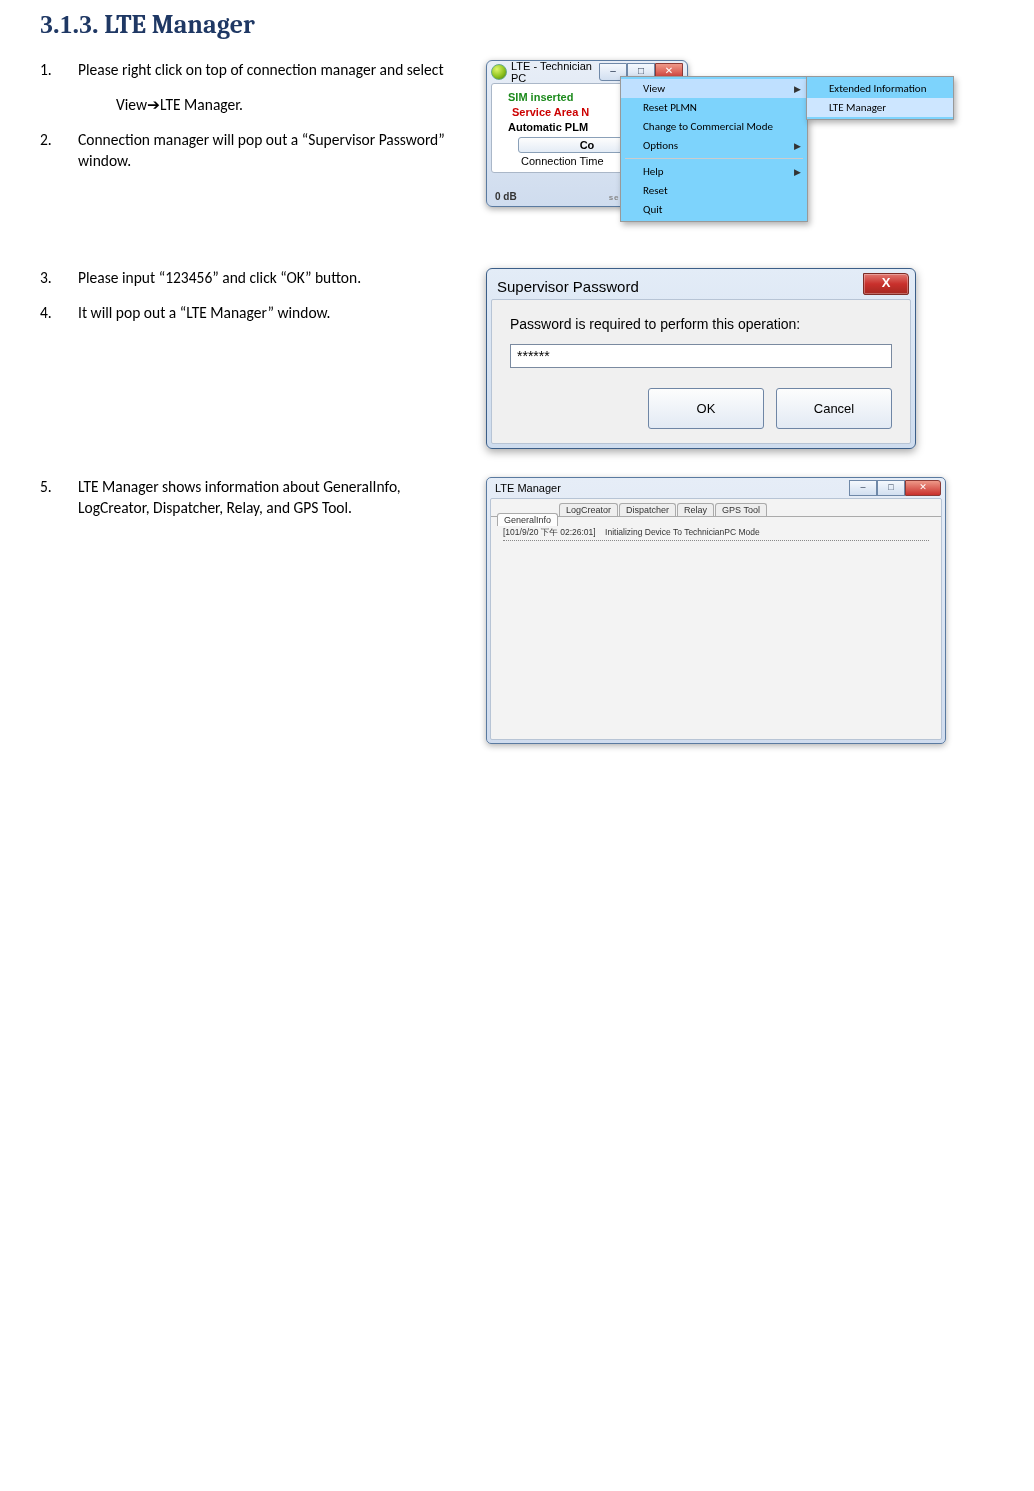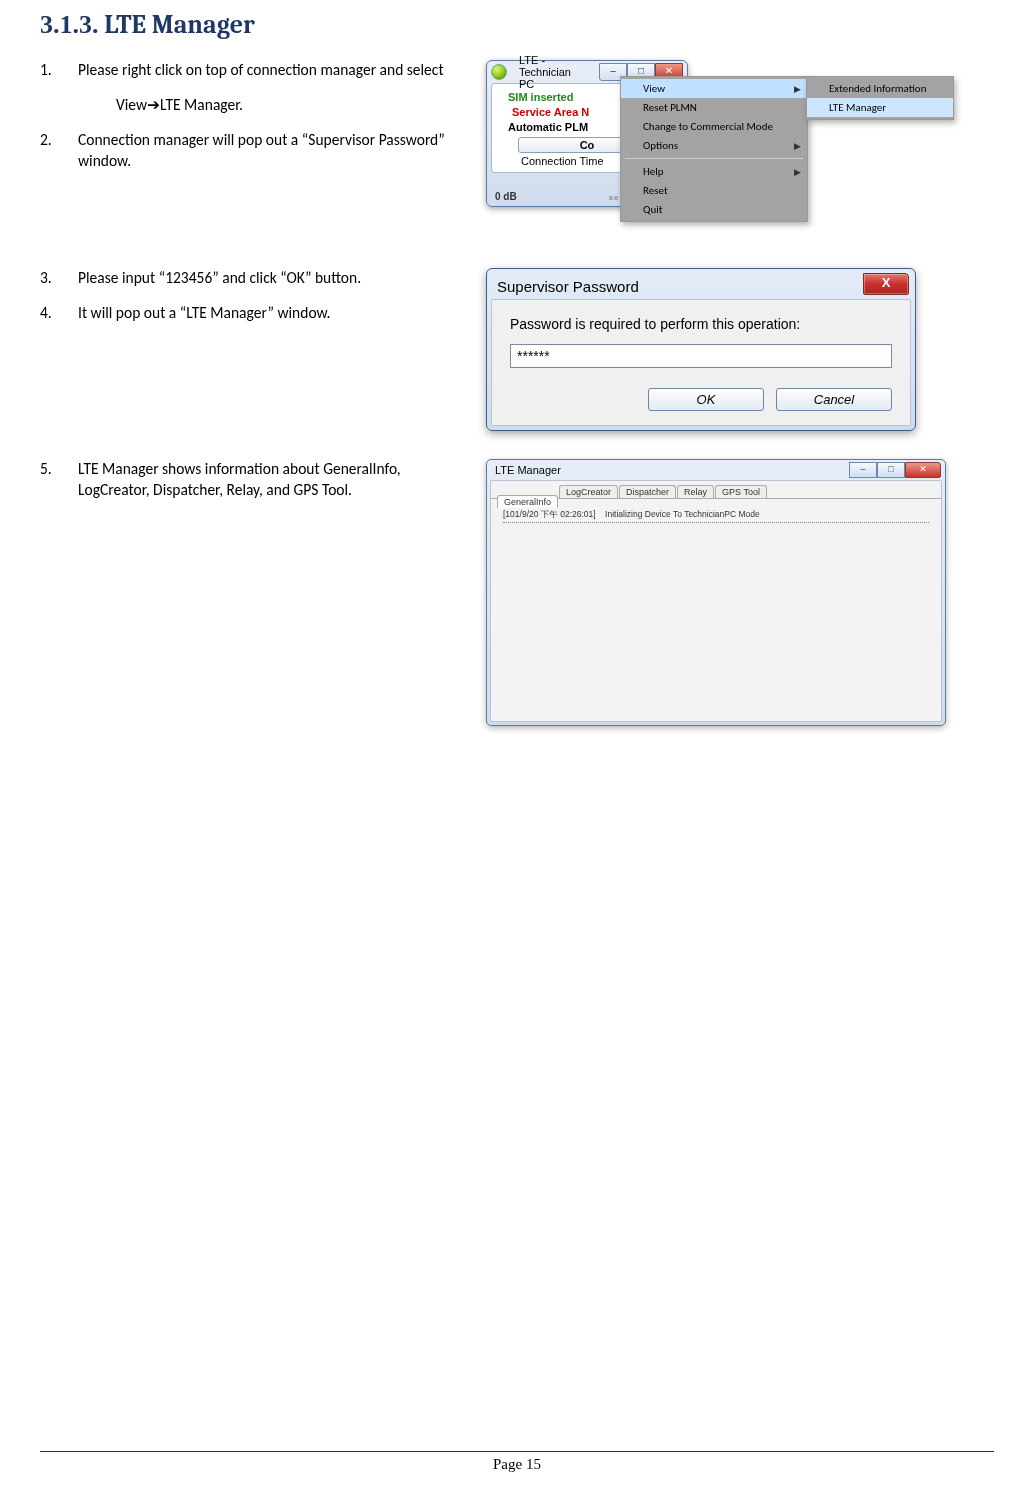--- a/index.html
+++ b/index.html
@@ -71,21 +71,21 @@
     background: linear-gradient(#e8eef7, #cfdcee);
     box-shadow: 0 2px 6px rgba(0,0,0,.35);
     font-family: "Segoe UI", Tahoma, sans-serif;
     font-size: 11px;
   }
   .win7 .titlebar {
     height: 22px;
     display: flex;
     align-items: center;
     padding: 0 4px;
-    gap: 12px;
+    gap: 4px;
   }
   .win7 .titlebar .icon16 {
     width: 14px; height: 14px;
     border-radius: 50%;
     background: radial-gradient(circle at 35% 30%, #dff66a, #8fc31f 55%, #4a7a0b);
     border: 1px solid #6a8;
   }
   .win7 .titlebar .title { flex: 1; color: #000; font-size: 11px; }
   .win7 .titlebar .sysbtns { display: flex; gap: 0; }
   .sysbtn {
@@ -126,21 +126,21 @@
   .cm-footer {
     display: flex; justify-content: space-between; align-items: flex-end;
     padding: 2px 8px 4px 8px;
     font-size: 10px; font-weight: bold; color: #333;
   }
   .altair { color: #6aa2c8; letter-spacing: 3px; font-weight: bold; font-size: 14px; }
   .altair-sub { color: #888; font-size: 8px; letter-spacing: 1px; display:block; margin-top:-2px;}
 
   .ctxmenu {
     position: absolute;
-    background: #a3a3a3;
+    background: #7dd3fc;
     border: 1px solid #999;
     box-shadow: 2px 3px 6px rgba(0,0,0,.3);
     font-size: 11px;
     padding: 2px 0;
   }
   .ctxmenu .mitem {
     padding: 3px 26px 3px 22px;
     position: relative;
     white-space: nowrap;
   }
@@ -184,28 +184,27 @@
   .dlg .dlg-input {
     width: 100%; box-sizing: border-box;
     border: 1px solid #7a8aa0;
     padding: 3px 6px;
     font-size: 14px; font-family: inherit;
   }
   .dlg .dlg-btnrow { text-align: right; margin-top: 20px; }
   .vbtn {
     display: inline-block;
     min-width: 86px;
-    padding: 3px 14px;
+    padding: 12px 14px;
     border: 1px solid #6f86a5;
     border-radius: 3px;
     background: linear-gradient(#fdfdfd, #e2eaf4);
     font-size: 13px;
     text-align: center;
     margin-left: 8px;
-    font-style: italic;
   }
 
   
   .shot3 { width: 460px; }
   .mgr {
     border: 1px solid #5a7aa0;
     border-radius: 5px;
     background: linear-gradient(#e6edf7, #d0dcee);
     font-family: Tahoma, "Segoe UI", sans-serif;
     font-size: 10px;
@@ -387,17 +386,14 @@
               <span class="tab">Relay</span>
               <span class="tab">GPS Tool</span>
             </div>
             <div class="logline">[101/9/20 下午 02:26:01]&nbsp;&nbsp;&nbsp;&nbsp;Initializing Device To TechnicianPC Mode</div>
           </div>
         </div>
       </div>
     </div>
   </div>
 
-  <div class="footer">
-    <span>Page 15</span>
-  </div>
 
 </div>
 
 </body></html>

